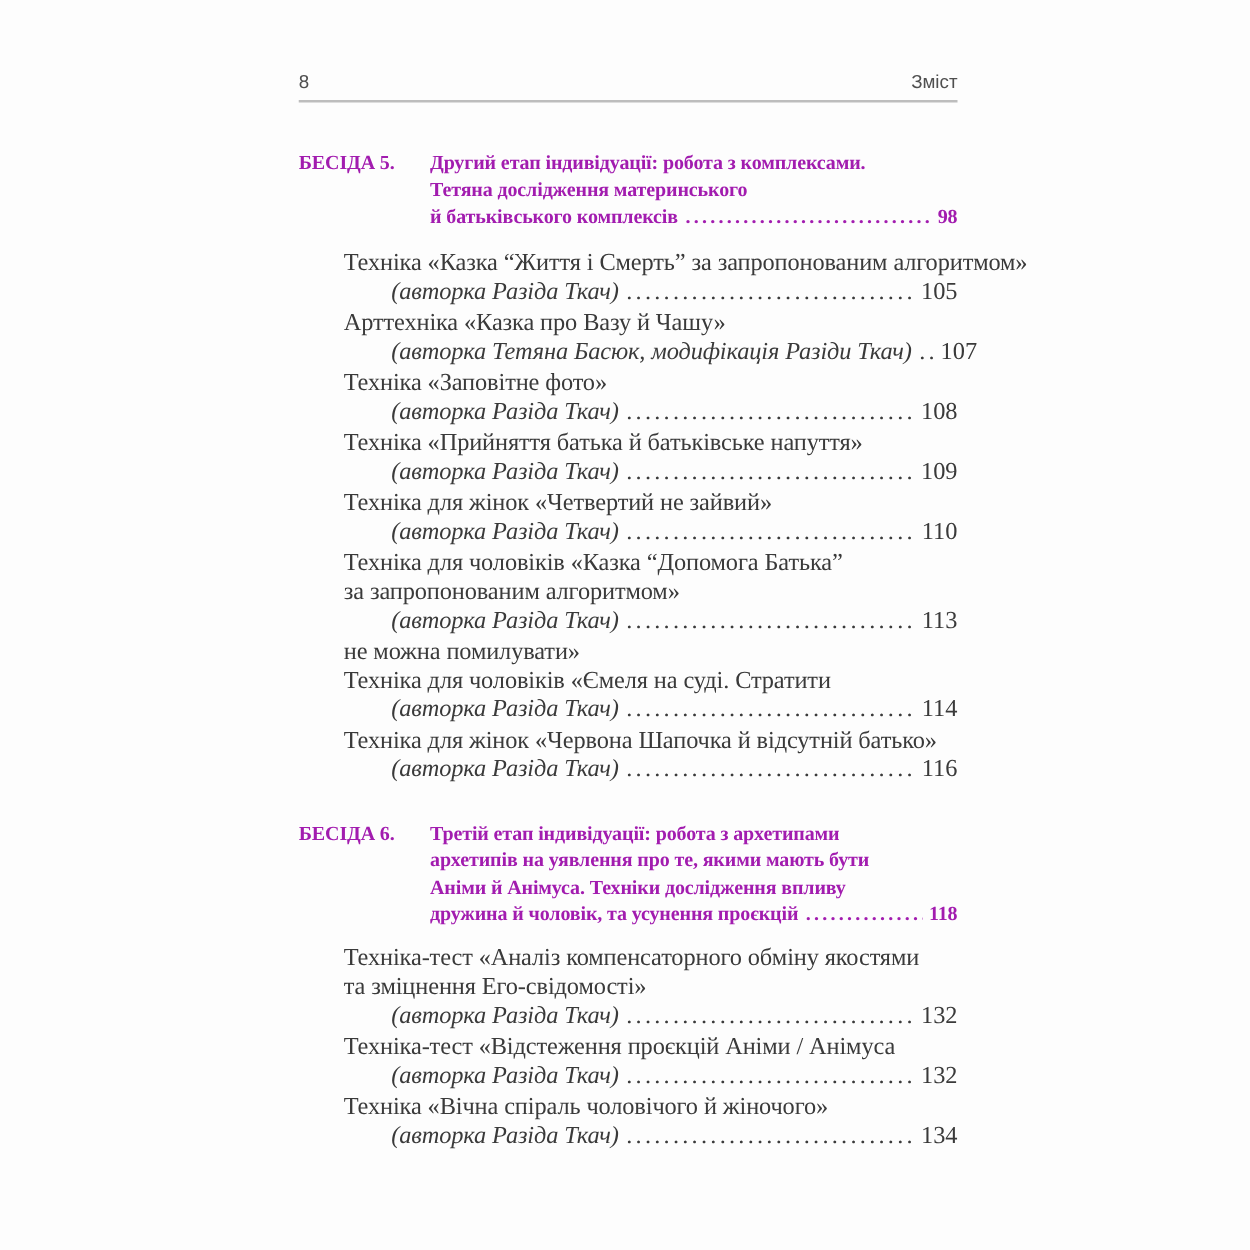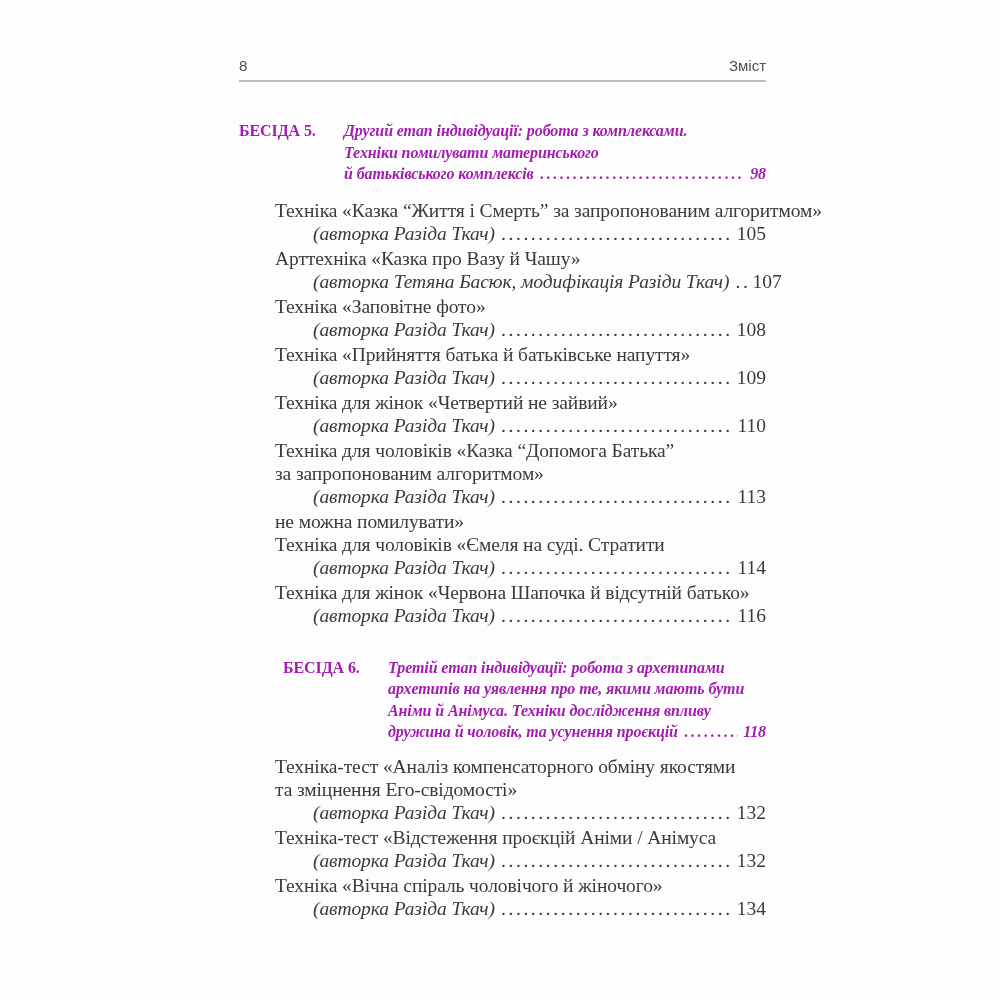--- a/index.html
+++ b/index.html
@@ -36,24 +36,24 @@
   
   .chapter {
     display: flex;
     font-weight: bold;
     font-size: 16px;
     line-height: 21.5px;
     color: #a21caf;
     letter-spacing: -0.1px;
   }
   .chapter-label { width: 105px; flex: none; white-space: nowrap; }
-  .chapter-body { flex: 1; min-width: 0; font-style: italic; }
+  .chapter-body { flex: 1; min-width: 0; }
   .chapter-line { white-space: nowrap; }
   .chapter-5 { margin-top: 38px; }
-  .chapter-6 { margin-top: 30px; margin-left: 44px; }
+  .chapter-6 { margin-top: 30px; }
   
   .entry { font-size: 19.5px; line-height: 23px; margin-top: 2px; margin-left: 36px; }
   .chapter + .entry { margin-top: 14px; }
   .chapter-6 + .entry { margin-top: 12px; }
   .entry-line { white-space: nowrap; letter-spacing: -0.1px; }
   .author-row {
     display: flex;
     align-items: flex-start;
     padding-left: 38px;
     white-space: nowrap;
@@ -83,21 +83,21 @@
 
     <div class="running-header">
       <span>8</span>
       <span>Зміст</span>
     </div>
 
     <div class="chapter chapter-5">
       <div class="chapter-label">БЕСІДА 5.</div>
       <div class="chapter-body">
         <div class="chapter-line">Другий етап індивідуації: робота з комплексами.</div>
-        <div class="chapter-line">Техніки помилувати материнського</div>
+        <div class="chapter-line">Тетяна дослідження материнського</div>
         <div class="leader-row">
           <span class="chapter-line">й батьківського комплексів</span>
           <span class="leader"></span>
           <span class="pagenum">98</span>
         </div>
       </div>
     </div>
 
     <div class="entry">
       <div class="entry-line">Техніка «Казка “Життя і Смерть” за запропонованим алгоритмом»</div>

